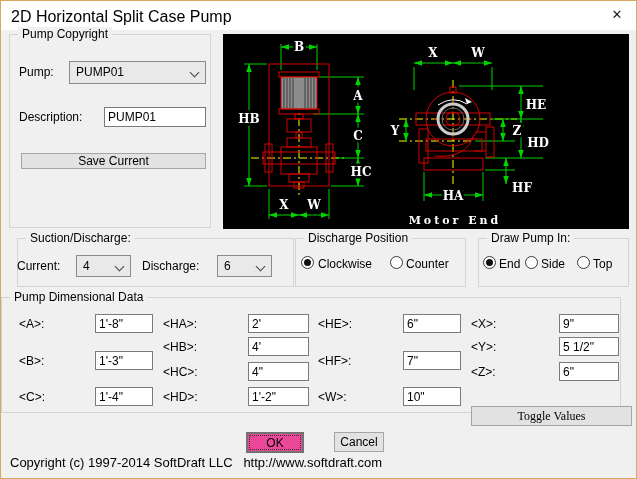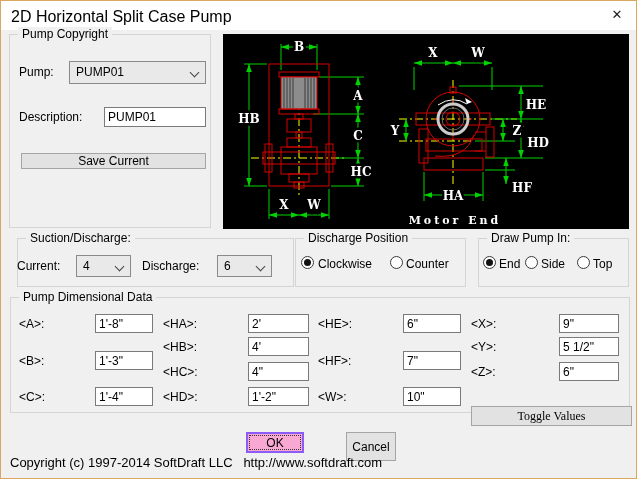--- a/index.html
+++ b/index.html
@@ -13,21 +13,21 @@
   .titlebar{position:absolute;left:0;top:0;width:100%;height:29px;background:#ffffff;}
   .titlebar .title{position:absolute;left:10px;top:7px;font-size:16px;white-space:nowrap;}
   .close-btn{position:absolute;right:2px;top:1px;width:34px;height:26px;text-align:center;line-height:26px;font-size:13px;color:#222;cursor:default;}
   .group{position:absolute;border:1px solid #d4d4d4;}
   .glabel{position:absolute;top:-8px;left:8px;background:#f0f0f0;padding:0 4px;white-space:nowrap;}
   .lbl{position:absolute;white-space:nowrap;}
   .combo{position:absolute;background:#e9e9e9;border:1px solid #8a8a8a;padding:3px 20px 0 6px;white-space:nowrap;overflow:hidden;}
   .combo .chev{position:absolute;right:7px;top:7px;width:7px;height:7px;border-right:1px solid #444;border-bottom:1px solid #444;transform:rotate(45deg);}
   .tfield{position:absolute;background:#fff;border:1px solid #7a7a7a;font-family:"Liberation Sans",sans-serif;font-size:12px;padding:1px 3px;margin:0;}
   .btn{position:absolute;background:#e2e2e2;border:1px solid #a5a5a5;font-family:"Liberation Sans",sans-serif;font-size:12px;text-align:center;padding:0;margin:0;}
-  .btn.default{border:2px solid #8b5cf6;outline:1px dotted #333;outline-offset:-4px;background:#f9a8d4;}
+  .btn.default{border:2px solid #737373;outline:1px dotted #333;outline-offset:-4px;background:#ec4899;}
   .radio{position:absolute;width:13px;height:13px;border:1px solid #3a3a3a;border-radius:50%;background:#fff;}
   .radio.sel::after{content:"";position:absolute;left:2px;top:2px;width:7px;height:7px;border-radius:50%;background:#111;}
   .canvas{position:absolute;left:222px;top:33px;width:406px;height:195px;background:#000;}
   .canvas svg{display:block;}
   .cad-text{font-family:"DejaVu Serif",serif;font-weight:bold;font-size:12px;fill:#ffffff;paint-order:stroke;stroke:#000;stroke-width:5px;text-anchor:middle;}
   .cad-caption{font-family:"DejaVu Serif",serif;font-weight:bold;font-size:11px;fill:#ffffff;letter-spacing:3px;text-anchor:middle;}
   .copyright{position:absolute;left:9px;top:454px;white-space:pre;font-size:13px;}
 </style>
 </head>
 <body>
@@ -198,21 +198,21 @@
   <div class="group" style="left:477px;top:237px;width:151px;height:49px;">
     <span class="glabel">Draw Pump In:</span>
   </div>
   <span class="radio sel" style="left:482px;top:255px;"></span>
   <span class="lbl" style="left:498px;top:256px;">End</span>
   <span class="radio" style="left:524px;top:255px;"></span>
   <span class="lbl" style="left:540px;top:256px;">Side</span>
   <span class="radio" style="left:576px;top:255px;"></span>
   <span class="lbl" style="left:592px;top:256px;">Top</span>
 
-  <div class="group" style="left:9px;top:296px;width:620px;height:116px;">
+  <div class="group" style="left:0;top:296px;width:620px;height:116px;">
     <span class="glabel">Pump Dimensional Data</span>
   </div>
 
   <span class="lbl" style="left:18px;top:316px;">&lt;A&gt;:</span>
   <input class="tfield" style="left: 94px; top: 313px; width: 58px; height: 19px;" value="1'-8&quot;">
   <span class="lbl" style="left:18px;top:353px;">&lt;B&gt;:</span>
   <input class="tfield" style="left: 94px; top: 350px; width: 58px; height: 19px;" value="1'-3&quot;">
   <span class="lbl" style="left:18px;top:389px;">&lt;C&gt;:</span>
   <input class="tfield" style="left: 94px; top: 386px; width: 58px; height: 19px;" value="1'-4&quot;">
 
@@ -234,16 +234,16 @@
 
   <span class="lbl" style="left:470px;top:316px;">&lt;X&gt;:</span>
   <input class="tfield" style="left: 558px; top: 313px; width: 60px; height: 19px;" value="9&quot;">
   <span class="lbl" style="left:470px;top:339px;">&lt;Y&gt;:</span>
   <input class="tfield" style="left: 558px; top: 336px; width: 60px; height: 19px;" value="5 1/2&quot;">
   <span class="lbl" style="left:470px;top:364px;">&lt;Z&gt;:</span>
   <input class="tfield" style="left: 558px; top: 361px; width: 60px; height: 19px;" value="6&quot;">
   <button class="btn" style="left:470px;top:405px;width:161px;height:20px;font-family:Liberation Serif, serif;">Toggle Values</button>
 
   <button class="btn default" style="left:245px;top:431px;width:58px;height:21px;">OK</button>
-  <button class="btn" style="left:333px;top:431px;width:50px;height:29px;margin-left:12px;">Cancel</button>
+  <button class="btn" style="left:333px;top:431px;width:50px;height:20px;">Cancel</button>
   <div class="copyright">Copyright (c) 1997-2014 SoftDraft LLC   http://www.softdraft.com</div>
 
 </div>
 
 </body></html>

